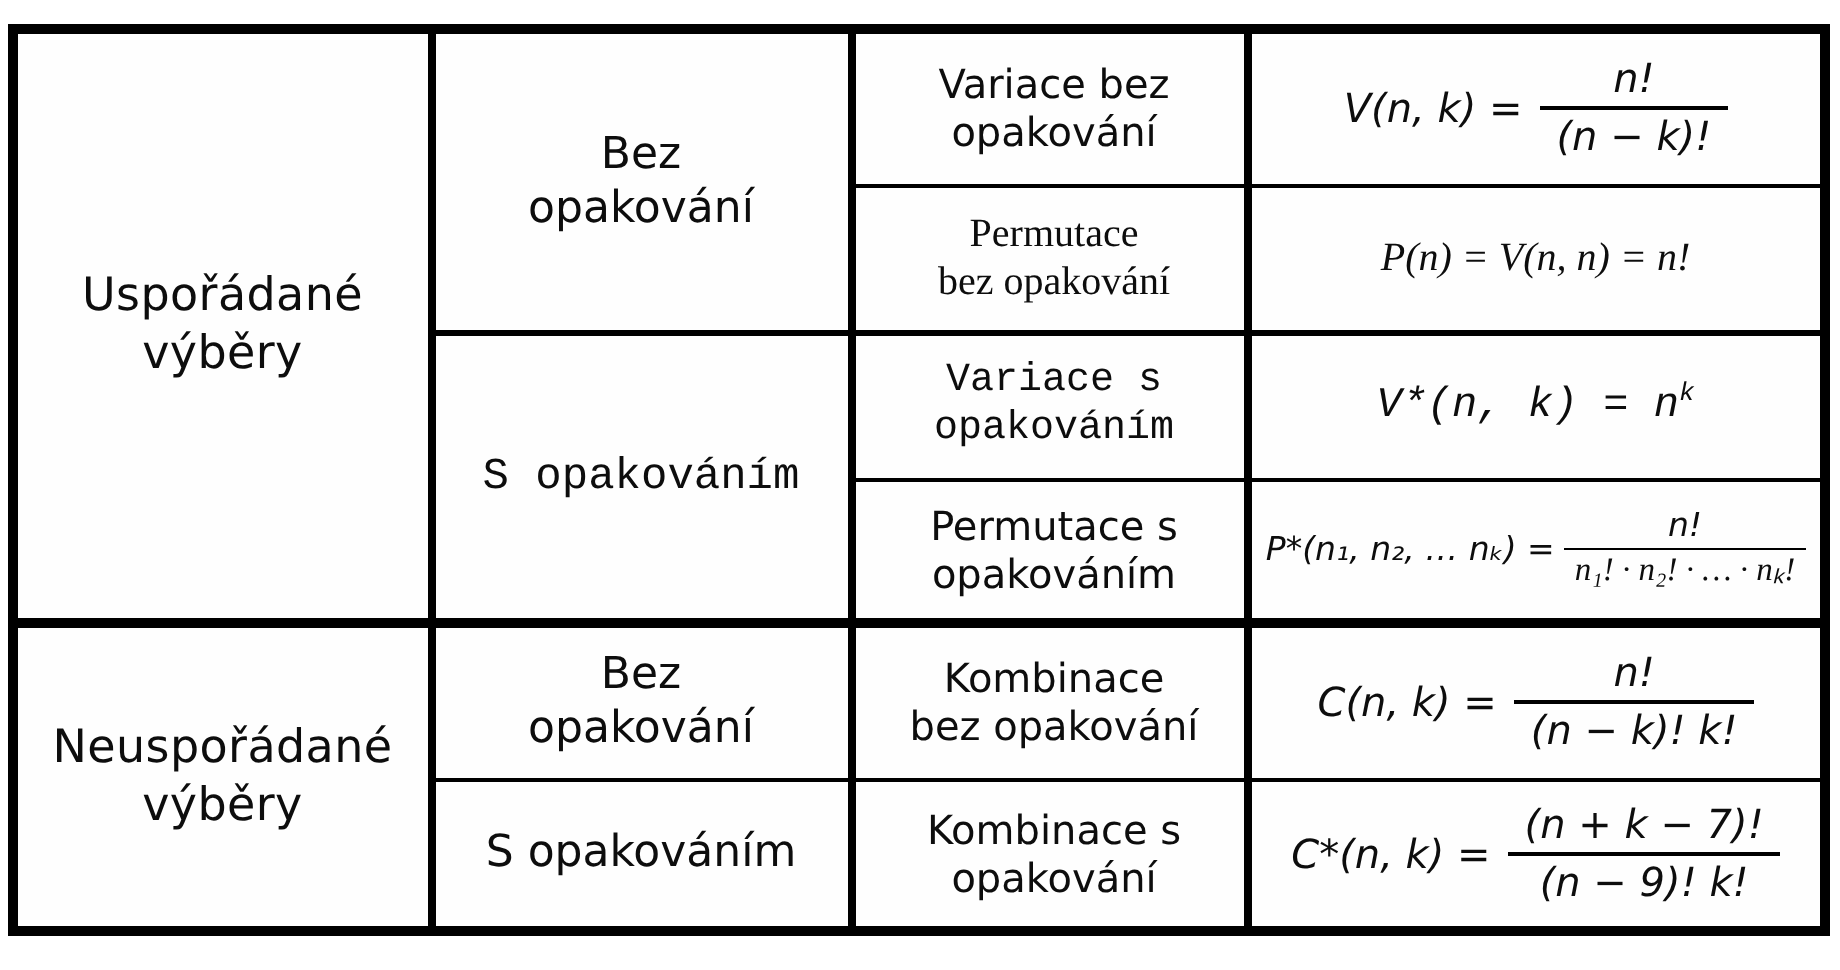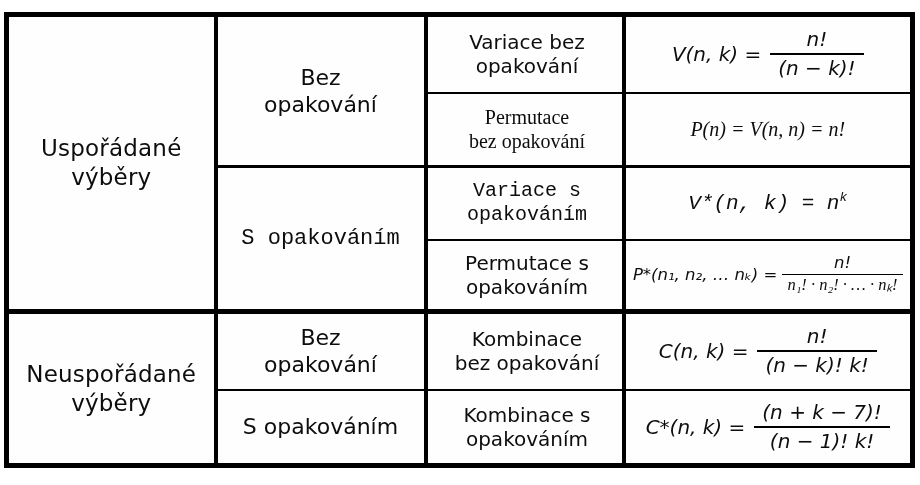--- a/index.html
+++ b/index.html
@@ -207,27 +207,27 @@
             </span>
           </div>
         </td>
       </tr>
       <tr class="r6">
         <td class="vsep">
           <span class="rep-label">S opakováním</span>
         </td>
         <td class="vsep name-cell">
           <span class="name-label">Kombinace s
-opakováním</span>
+opakování</span>
         </td>
         <td class="vsep">
           <div class="formula">
             <span>C*(n, k) =</span>
             <span class="frac">
               <span class="num">(n + k − 7)!</span>
-              <span class="den">(n − 1)! k!</span>
+              <span class="den">(n − 9)! k!</span>
             </span>
           </div>
         </td>
       </tr>
     </tbody>
   </table>
 </div>
 
 </body></html>

